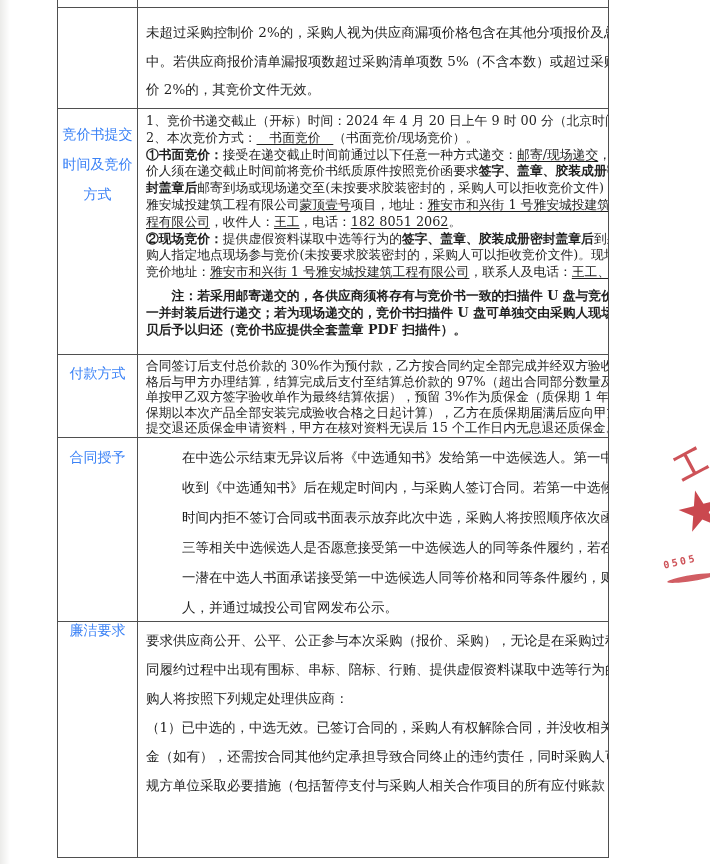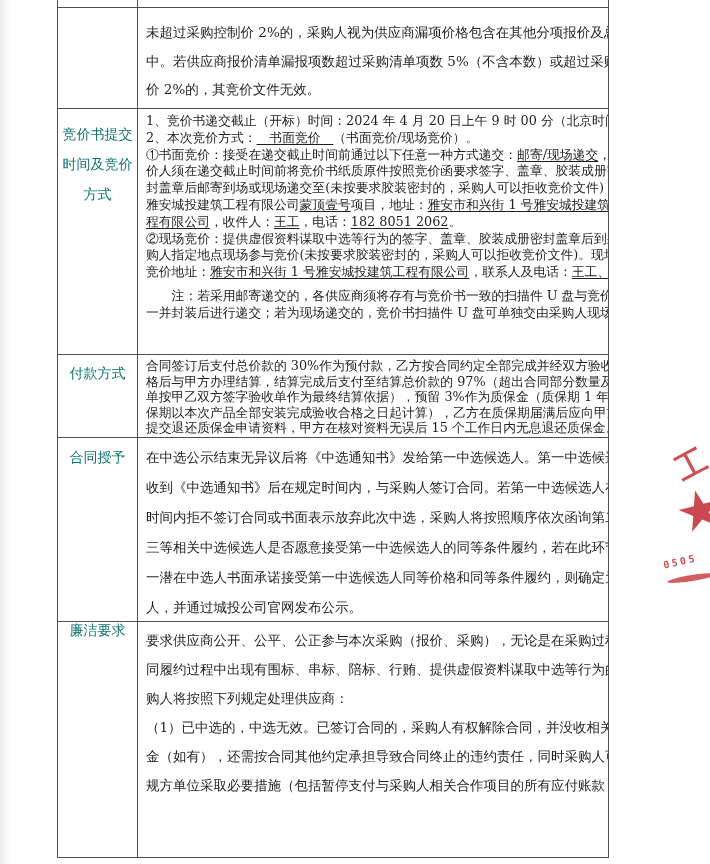--- a/index.html
+++ b/index.html
@@ -13,39 +13,39 @@
   
   .doc-table{position:absolute;left:57px;top:0;width:552px;height:858px;box-sizing:border-box;
     border-left:1px solid #4f4f4f;border-right:1px solid #4f4f4f;border-bottom:1px solid #4f4f4f;
     display:flex;flex-direction:column;background:#fff;}
   .row{display:flex;box-sizing:border-box;flex-shrink:0;}
   .row-0{height:7px;}
   .row-1,.row-2,.row-3,.row-4,.row-5{border-top:1px solid #4f4f4f;}
   .row-1{height:101px;}
   .row-2{height:246px;}
   .row-3{height:83px;justify-content:center;}
-  .row-4{height:184px;}
+  .row-4{height:184px;gap:36px;}
   .row-5{flex:1;}
   .label-cell{width:80px;flex-shrink:0;box-sizing:border-box;border-right:1px solid #4f4f4f;
     text-align:center;font-family:"Liberation Sans","DejaVu Sans",sans-serif;
-    font-size:14px;color:#0f766e;}
+    font-size:14px;color:#3b82f6;}
   .content-cell{flex:1;box-sizing:border-box;padding:0 9px 0 8px;overflow:hidden;}
   .text-line{white-space:nowrap;}
   
   .row-1 .content-cell{font-size:13.5px;line-height:28.5px;padding-top:10px;}
   .row-2 .content-cell{font-size:12.8px;line-height:16.8px;padding-top:4px;}
   .row-2 .gap-line{height:7px;}
   .row-3 .content-cell{font-size:12.8px;line-height:15.6px;padding-top:3px;}
   .row-4 .content-cell{font-size:13.5px;line-height:30px;padding-top:4px;}
   .row-5 .content-cell{font-size:13.5px;line-height:29px;padding-top:4px;}
   .row-2 .label-cell{padding-top:10px;line-height:30px;}
   .row-3 .label-cell{padding-top:10px;}
   .row-4 .label-cell{padding-top:11px;}
   .row-5 .label-cell{display:flex;flex-direction:column;justify-content:flex-start;}
-  .run.b{font-weight:normal;}
+  .run.b{font-weight:bold;}
   .run.u{text-decoration:underline;text-underline-offset:2px;}
   
   .seal{position:absolute;left:0;top:0;width:710px;height:864px;pointer-events:none;}
   .seal-char{position:absolute;left:676px;top:444px;font-size:31px;font-weight:bold;
     transform:rotate(-28deg);opacity:.85;font-family:"DejaVu Serif",serif;}
   .seal-star{position:absolute;left:676px;top:484px;font-size:54px;line-height:54px;
     transform:rotate(-14deg);opacity:.9;}
   .seal-digits{position:absolute;left:663px;top:556px;font-size:10px;font-weight:bold;
     letter-spacing:2.5px;transform:rotate(-13deg);opacity:.85;
     font-family:"DejaVu Sans Mono","Liberation Mono",monospace;}
@@ -83,20 +83,21 @@
         <div class="text-line"><span class="run">价人须在递交截止时间前将竞价书纸质原件按照竞价函要求</span><span class="run b">签字、盖章、胶装成册密</span></div>
         <div class="text-line"><span class="run b">封盖章后</span><span class="run">邮寄到场或现场递交至(未按要求胶装密封的，采购人可以拒收竞价文件)：</span></div>
         <div class="text-line"><span class="run">雅安城投建筑工程有限公司</span><span class="run u">蒙顶壹号</span><span class="run">项目，地址：</span><span class="run u">雅安市和兴街 1 号雅安城投建筑工</span></div>
         <div class="text-line"><span class="run u">程有限公司</span><span class="run">，收件人：</span><span class="run u">王工</span><span class="run">，电话：</span><span class="run u">182 8051 2062</span><span class="run">。</span></div>
         <div class="text-line"><span class="run b">②现场竞价：</span><span class="run">提供虚假资料谋取中选等行为的</span><span class="run b">签字、盖章、胶装成册密封盖章后</span><span class="run">到采</span></div>
         <div class="text-line"><span class="run">购人指定地点现场参与竞价(未按要求胶装密封的，采购人可以拒收竞价文件)。现场</span></div>
         <div class="text-line"><span class="run">竞价地址：</span><span class="run u">雅安市和兴街 1 号雅安城投建筑工程有限公司</span><span class="run">，联系人及电话：</span><span class="run u">王工、182</span></div>
         <div class="gap-line"></div>
         <div class="text-line"><span class="run b">　　注：若采用邮寄递交的，各供应商须将存有与竞价书一致的扫描件 U 盘与竞价书</span></div>
         <div class="text-line"><span class="run b">一并封装后进行递交；若为现场递交的，竞价书扫描件 U 盘可单独交由采购人现场拷</span></div>
+        <div class="text-line"><span class="run b">贝后予以归还（竞价书应提供全套盖章 PDF 扫描件）。</span></div>
       </div>
     </div>
     <div class="row row-3">
       <div class="label-cell">
         <div class="label-line">付款方式</div>
       </div>
       <div class="content-cell">
         <div class="text-line"><span class="run">合同签订后支付总价款的 30%作为预付款，乙方按合同约定全部完成并经双方验收合</span></div>
         <div class="text-line"><span class="run">格后与甲方办理结算，结算完成后支付至结算总价款的 97%（超出合同部分数量及清</span></div>
         <div class="text-line"><span class="run">单按甲乙双方签字验收单作为最终结算依据），预留 3%作为质保金（质保期 1 年，质</span></div>

